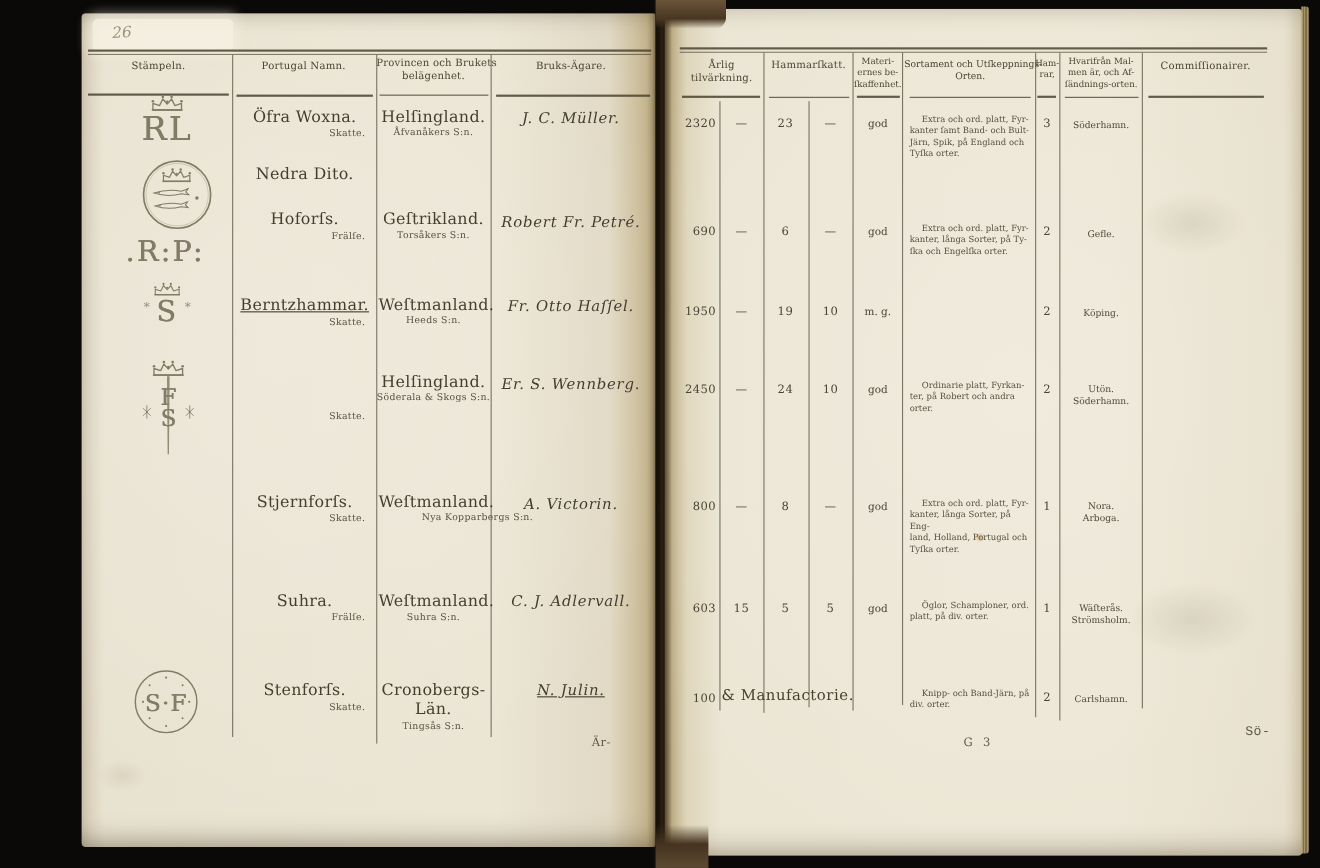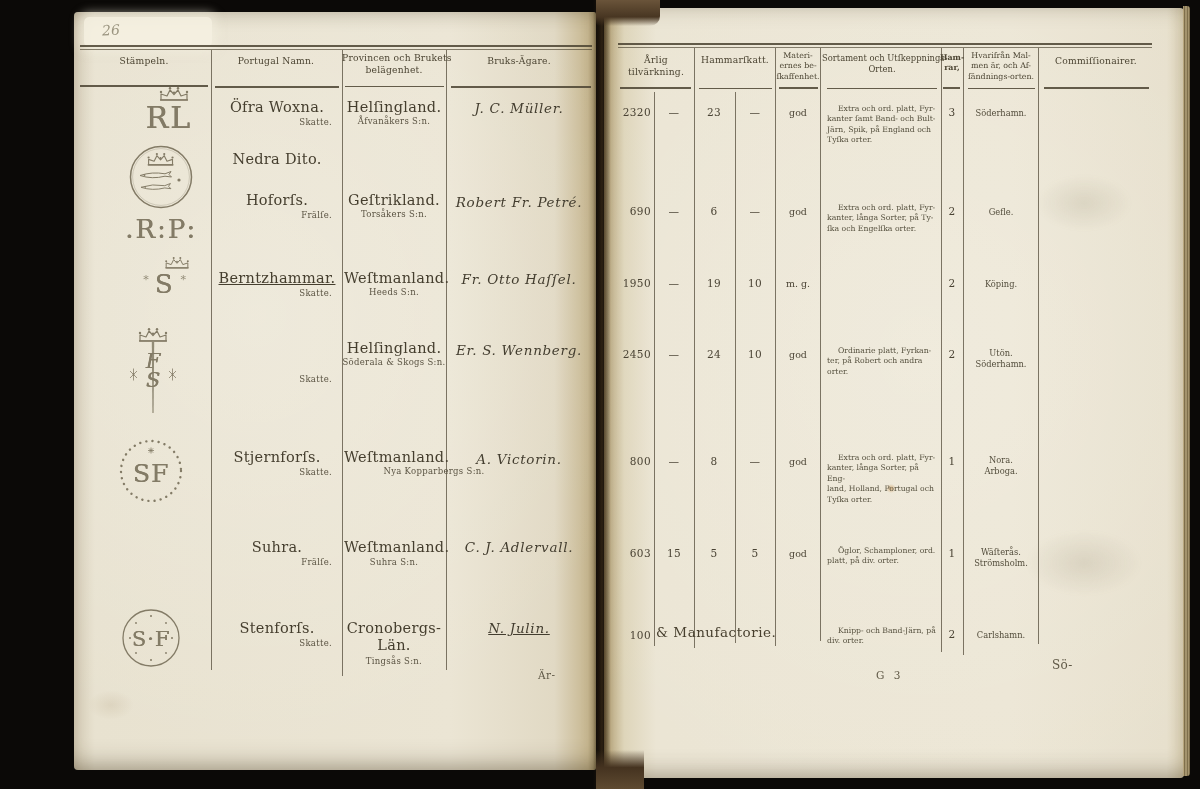--- a/index.html
+++ b/index.html
@@ -46,21 +46,21 @@
   .sub{font-size:8.5px;color:#5a5342;letter-spacing:.3px;}
   .owner{font-size:13.5px;font-style:italic;letter-spacing:.7px;color:#433d2f;}
   .num{font-size:10.5px;color:#4a4334;letter-spacing:.4px;}
   .qual{font-size:9.5px;color:#4c4536;}
   .sort{font-size:7.7px;line-height:1.36;color:#56513f;text-indent:11px;text-align:left;}
   .ore{font-size:8.3px;line-height:1.35;color:#534d3c;}
   .manu{font-size:13.5px;color:#473f2e;letter-spacing:.5px;}
   .hand{font-size:14px;color:#9a947f;font-style:italic;transform:rotate(-3deg);}
   .mark{font-size:10.5px;color:#5f5846;letter-spacing:.4px;}
 
-  .stamp{position:absolute;display:flex;flex-direction:column;align-items:flex-end;z-index:5;color:#837b66;}
+  .stamp{position:absolute;display:flex;flex-direction:column;align-items:center;z-index:5;color:#837b66;}
   .stamp .letters{font-size:28px;line-height:1;letter-spacing:2px;margin-top:2px;text-shadow:.4px 0 0 currentColor;}
   .letters-lg{font-size:30px !important;}
   .letters-md{font-size:26px !important;}
   .srow{display:flex;align-items:flex-start;margin-top:2px;}
   .flank{font-size:11px;position:relative;top:2px;margin:0 6px;opacity:.85;}
   .overlay{position:absolute;width:100%;text-align:center;text-shadow:.4px 0 0 currentColor;}
   .swordletters{position:absolute;left:50%;top:25px;transform:translateX(-50%);width:15px;
     font-size:21px;line-height:19px;word-break:break-all;text-align:center;text-shadow:.4px 0 0 currentColor;}
 </style>
 </head>
@@ -116,21 +116,21 @@
 belägenhet.</div>
   <div class="t hdr ctr" style="left:448px;top:55px;width:142px;">Bruks-Ägare.</div>
 
   <div class="t hdr ctr" style="left:617px;top:54px;width:78px;">Årlig tilvärkning.</div>
   <div class="t hdr ctr" style="left:696px;top:54px;width:78px;">Hammarſkatt.</div>
   <div class="t hdr-sm ctr prex" style="left:776px;top:51px;width:44px;">Materi-
 ernes be-
 ſkaffenhet.</div>
   <div class="t hdr-sm ctr prex" style="left:822px;top:53px;width:120px;font-size:8.4px;">Sortament och Utſkeppnings-
 Orten.</div>
-  <div class="t hdr-sm ctr prex" style="left:940px;top:53px;width:24px;font-weight:bold;">Ham-
+  <div class="t hdr-sm ctr prex" style="left:940px;top:53px;width:24px;">Ham-
 rar,</div>
   <div class="t hdr-sm ctr prex" style="left:964px;top:51px;width:74px;">Hvarifrån Mal-
 men är, och Af-
 ſändnings-orten.</div>
   <div class="t hdr ctr" style="left:1040px;top:55px;width:112px;">Commiſſionairer.</div>
 
   <div class="stamp" style="left:112px;top:86px;width:80px;">
     <svg width="36" height="15" viewBox="0 0 36 15">
       <path d="M5 14 L5 8 L11 10 L14 4 L18 8.5 L22 4 L25 10 L31 8 L31 14 Z" fill="none" stroke="currentColor" stroke-width="1.2" stroke-linejoin="round"></path>
       <rect x="4" y="13.2" width="28" height="1.5" fill="currentColor"></rect>
@@ -182,21 +182,21 @@
         <circle cx="22" cy="2.2" r="1.2" fill="currentColor"></circle>
       <circle cx="31" cy="6" r="1.2" fill="currentColor"></circle>
     </svg>
     <div class="srow">
       <span class="flank">*</span>
       <span class="letters letters-md" style="margin-top:0;">S</span>
       <span class="flank">*</span>
     </div>
   </div>
 
-  <div class="stamp" style="left:124px;top:327px;width:58px;height:94px;font-style:italic;">
+  <div class="stamp" style="left:124px;top:327px;width:58px;height:94px;">
     <svg width="58" height="94" viewBox="0 0 58 94">
       <g transform="translate(11,0)">
         <path d="M5 14 L5 8 L11 10 L14 4 L18 8.5 L22 4 L25 10 L31 8 L31 14 Z" fill="none" stroke="currentColor" stroke-width="1.2" stroke-linejoin="round"></path>
         <rect x="4" y="13.2" width="28" height="1.5" fill="currentColor"></rect>
         <circle cx="5" cy="6" r="1.2" fill="currentColor"></circle>
           <circle cx="14" cy="2.2" r="1.2" fill="currentColor"></circle>
         <circle cx="18" cy="6.5" r="1.1" fill="currentColor"></circle>
           <circle cx="22" cy="2.2" r="1.2" fill="currentColor"></circle>
         <circle cx="31" cy="6" r="1.2" fill="currentColor"></circle>
       </g>
@@ -204,27 +204,20 @@
       <g stroke="currentColor" stroke-width="0.9" opacity="0.85">
         <path d="M6 44 L13 51 M13 44 L6 51 M9.5 41.5 V53.5"></path>
         <path d="M45 44 L52 51 M52 44 L45 51 M48.5 41.5 V53.5"></path>
       </g>
       <circle cx="9.5" cy="47.5" r="0.9" fill="currentColor"></circle>
       <circle cx="48.5" cy="47.5" r="0.9" fill="currentColor"></circle>
     </svg>
     <div class="swordletters">FS</div>
   </div>
 
-  <div class="stamp" style="left:117px;top:437px;width:68px;height:68px;">
-    <svg width="68" height="68" viewBox="0 0 68 68">
-      <circle cx="34" cy="34" r="30" fill="none" stroke="currentColor" stroke-width="2.4" stroke-dasharray="0.1 6.1" stroke-linecap="round"></circle>
-      <path d="M34 10.5 V16.5 M31 13.5 H37 M31.9 11.4 L36.1 15.6 M36.1 11.4 L31.9 15.6" stroke="currentColor" stroke-width="0.8"></path>
-    </svg>
-    <div class="overlay" style="top:22px;font-size:25px;letter-spacing:1px;">SF</div>
-  </div>
 
 
   <div class="stamp" style="left:121px;top:607px;width:60px;height:62px;">
     <svg width="60" height="62" viewBox="0 0 60 62">
       <circle cx="30" cy="31" r="28" fill="none" stroke="currentColor" stroke-width="1.3"></circle>
       <circle cx="30" cy="9" r="1" fill="currentColor"></circle>
         <circle cx="51" cy="31" r="1" fill="currentColor"></circle>
       <circle cx="30" cy="53" r="1" fill="currentColor"></circle>
         <circle cx="9" cy="31" r="1" fill="currentColor"></circle>
       <circle cx="45" cy="16" r="0.9" fill="currentColor"></circle>
@@ -348,15 +341,15 @@
 
   <div class="t num" style="left:610px;top:629px;width:41px;text-align:right;">100</div>
   <div class="t manu" style="left:656px;top:624px;width:180px;">&amp; Manufactorie.</div>
   <div class="t sort pre" style="left:827px;top:626px;width:114px;">Knipp- och Band-Järn, på
 div. orter.</div>
   <div class="t num ctr" style="left:942px;top:628px;width:20px;">2</div>
   <div class="t ore ctr" style="left:966px;top:630px;width:70px;">Carlshamn.</div>
 
   <div class="t mark" style="left:538px;top:669px;">Är-</div>
   <div class="t mark" style="left:876px;top:669px;letter-spacing:3px;">G 3</div>
-  <div class="t mark" style="left:1052px;top:658px;font-size:12px;">Sö-</div>
+  <div class="t mark" style="left:1132px;top:658px;font-size:12px;font-family:Liberation Mono, monospace;">Sö-</div>
 
 </div>
 
 </body></html>

